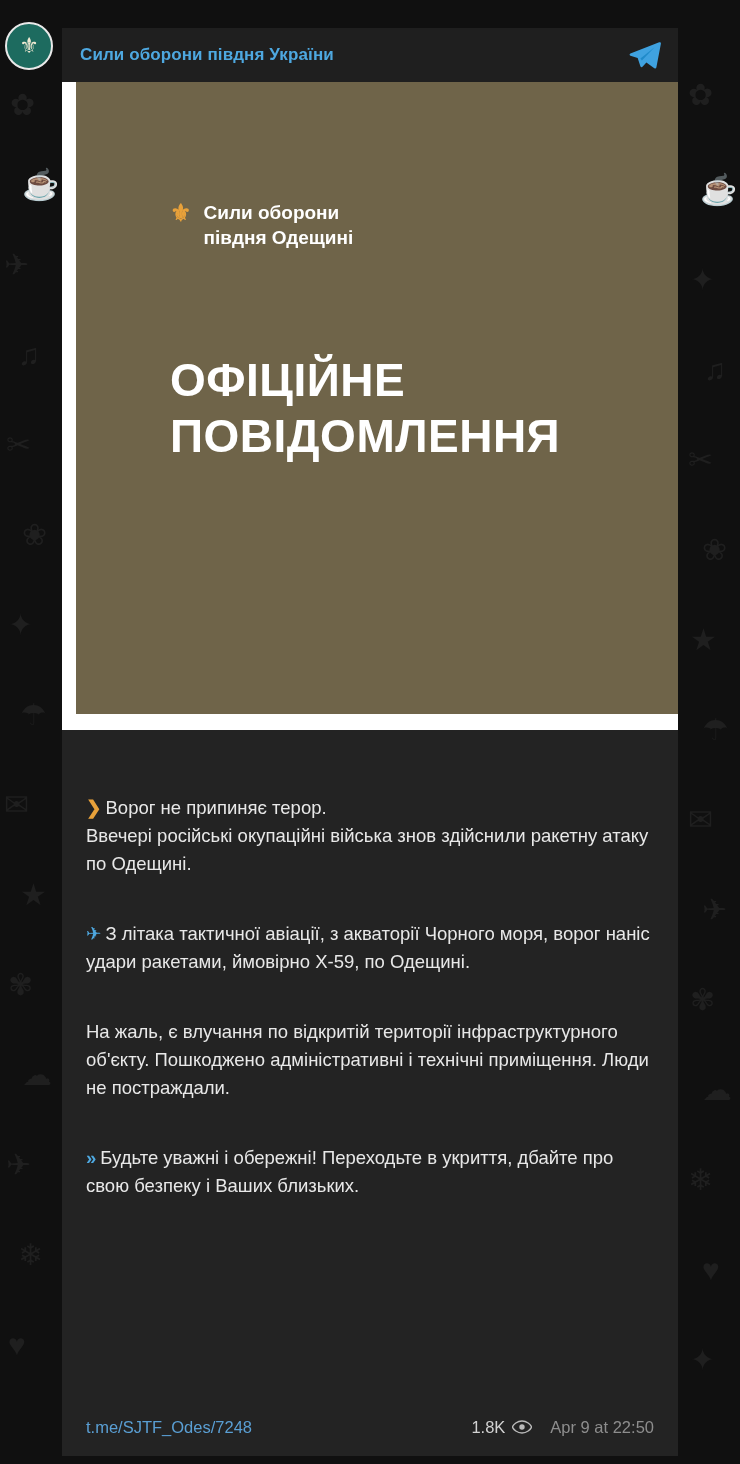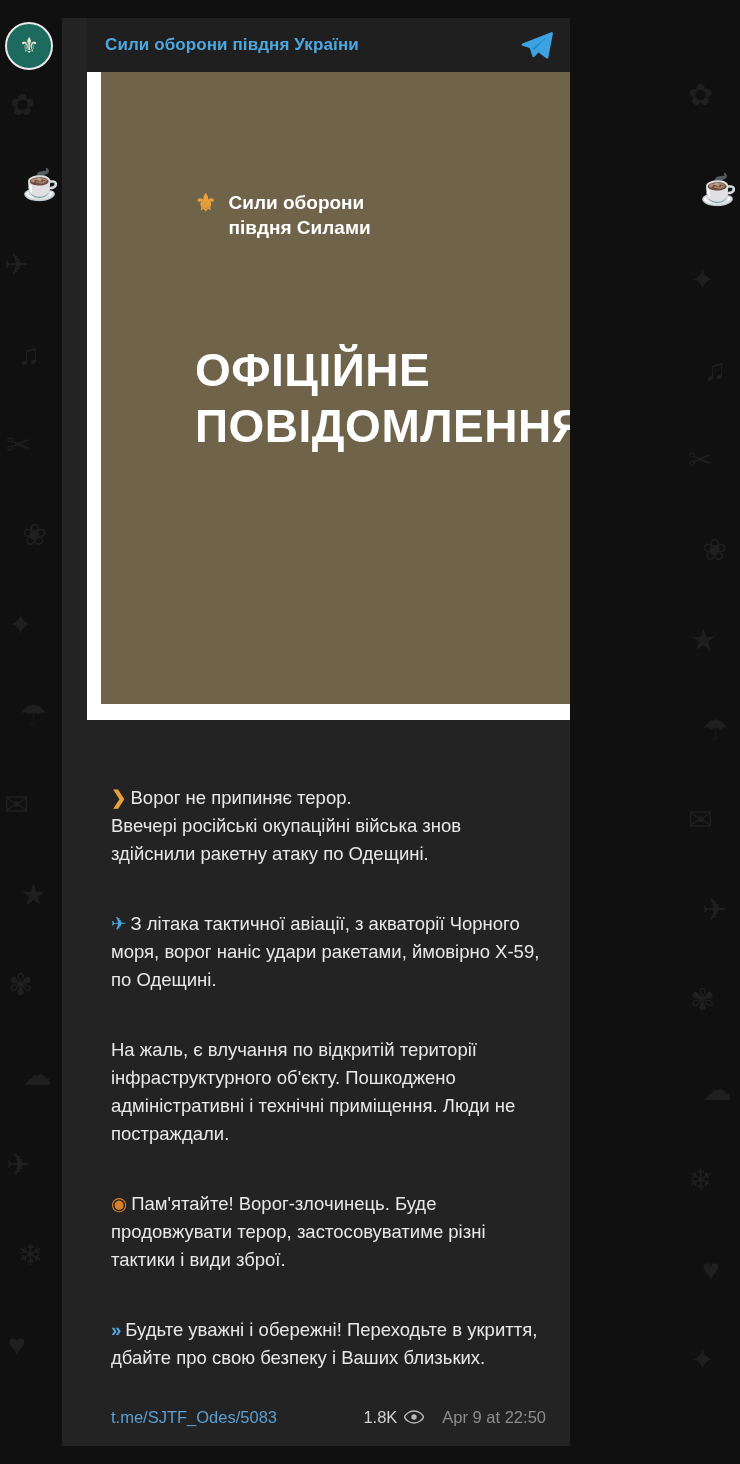--- a/index.html
+++ b/index.html
@@ -26,28 +26,27 @@
     color: #1f1f1f;
     font-size: 30px;
     line-height: 1;
     user-select: none;
   }
 
   
   .post-card {
     position: absolute;
     left: 62px;
-    top: 18px;
-    width: 508px;
+    top: 28px;
+    width: 616px;
     height: 1428px;
     background: #232323;
     overflow: hidden;
     display: flex;
     flex-direction: column;
-    padding-left: 25px;
   }
 
   .post-header {
     height: 54px;
     background: #1f1f1f;
     display: flex;
     align-items: center;
     padding: 0 16px 0 18px;
     flex: 0 0 auto;
   }
@@ -258,49 +257,46 @@
       </svg>
     </div>
   </div>
 
   <div class="post-image">
     <div class="image-left-strip"></div>
     <div class="banner-inner">
       <div class="banner-brand">
         <span class="trident">⚜</span>
         <span class="brand-text">Сили оборони
-півдня Силами</span>
+півдня Одещині</span>
       </div>
       <div class="banner-headline">ОФІЦІЙНЕ
 ПОВІДОМЛЕННЯ</div>
     </div>
     <div class="image-bottom-strip"></div>
   </div>
 
   <div class="post-body">
     <p class="para">
       <span class="emj emj-arrow">❯</span><span style="white-space:pre-line">Ворог не припиняє терор.
 Ввечері російські окупаційні війська знов здійснили ракетну атаку по Одещині.</span>
     </p>
     <p class="para">
       <span class="emj emj-plane">✈</span><span>З літака тактичної авіації, з акваторії Чорного моря, ворог наніс удари ракетами, ймовірно Х-59, по Одещині.</span>
     </p>
     <p class="para">
       <span>На жаль, є влучання по відкритій території інфраструктурного об'єкту. Пошкоджено адміністративні і технічні приміщення. Люди не постраждали.</span>
     </p>
     <p class="para">
-      <span class="emj emj-eye">◉</span><span>Пам'ятайте! Ворог-злочинець. Буде продовжувати терор, застосовуватиме різні тактики і види зброї.</span>
-    </p>
-    <p class="para">
       <span class="emj emj-dbl">»</span><span>Будьте уважні і обережні! Переходьте в укриття, дбайте про свою безпеку і Ваших близьких.</span>
     </p>
   </div>
 
   <div class="post-footer">
-    <a class="post-link" href="#">t.me/SJTF_Odes/5083</a>
+    <a class="post-link" href="#">t.me/SJTF_Odes/7248</a>
     <span class="views-group">
       <span class="views-count">1.8K</span>
       <span class="eye-icon">
         <svg width="20" height="14" viewBox="0 0 20 14" aria-hidden="true">
           <path d="M10 1C5 1 1.6 4.6.7 6.4c-.2.4-.2.8 0 1.2C1.6 9.4 5 13 10 13s8.4-3.6 9.3-5.4c.2-.4.2-.8 0-1.2C18.4 4.6 15 1 10 1z" fill="none" stroke="#b9b9b9" stroke-width="1.4"></path>
           <circle cx="10" cy="7" r="2.7" fill="#b9b9b9"></circle>
         </svg>
       </span>
     </span>
     <span class="post-date">Apr 9 at 22:50</span>

